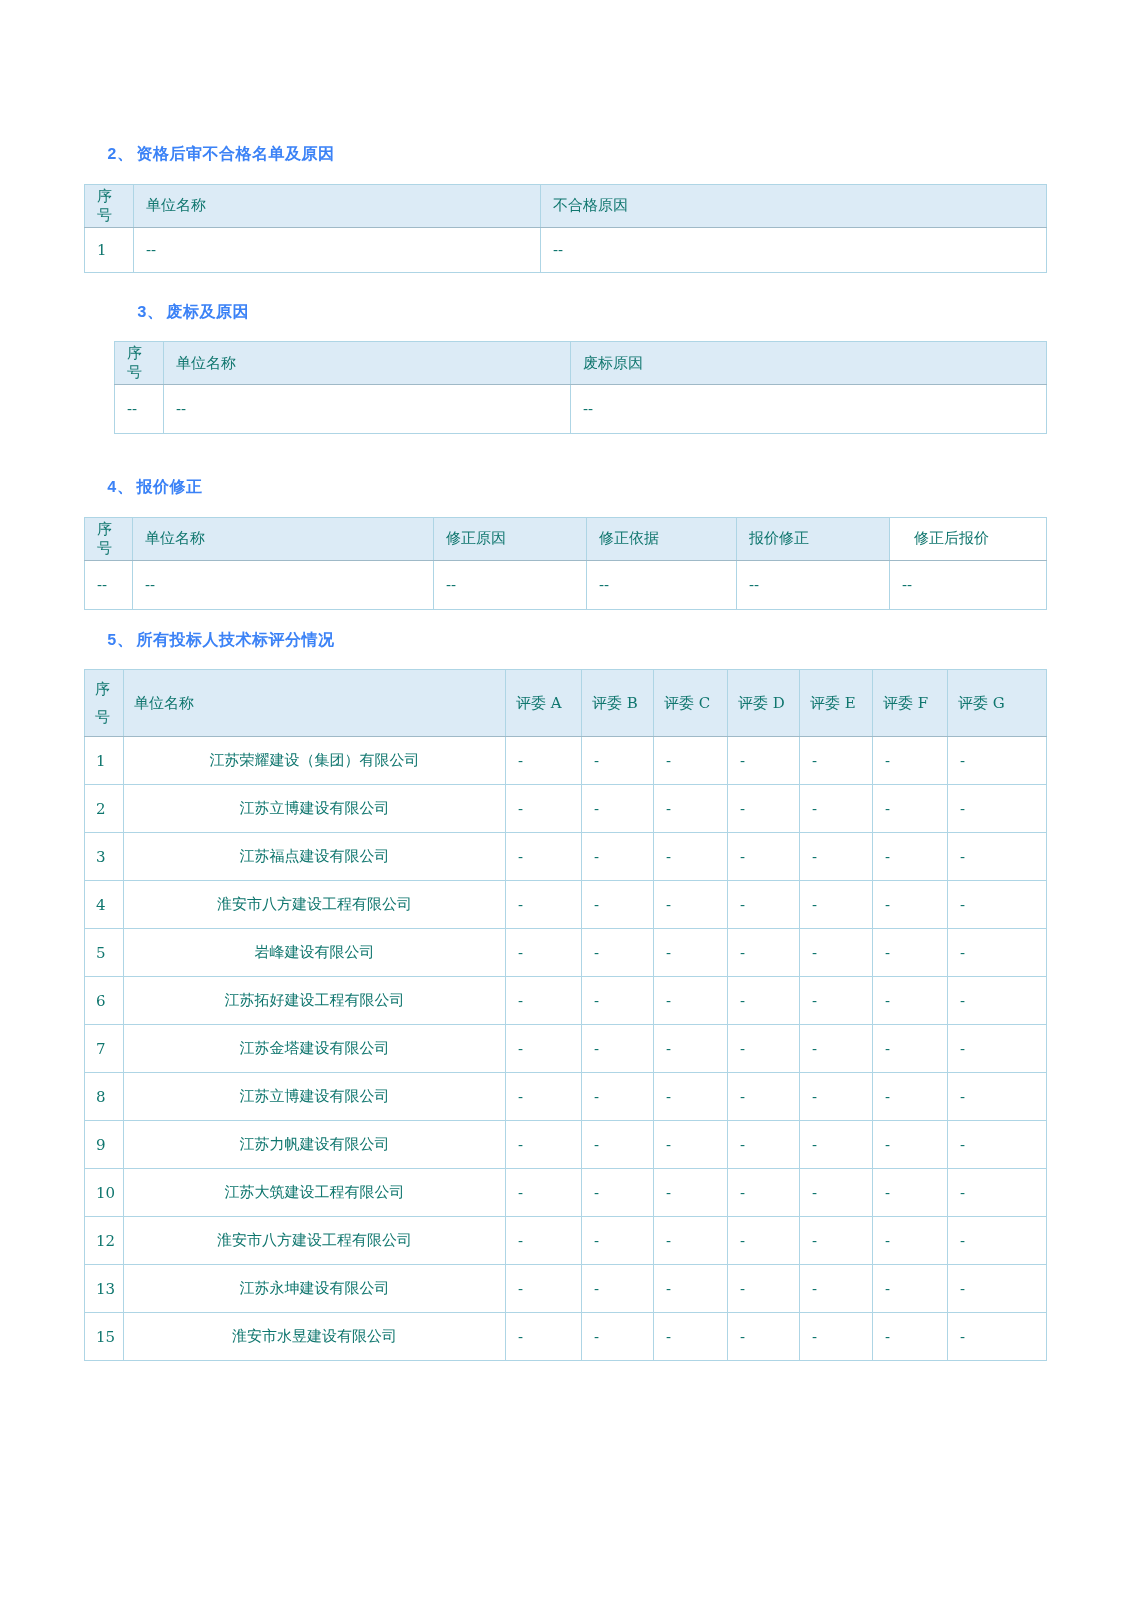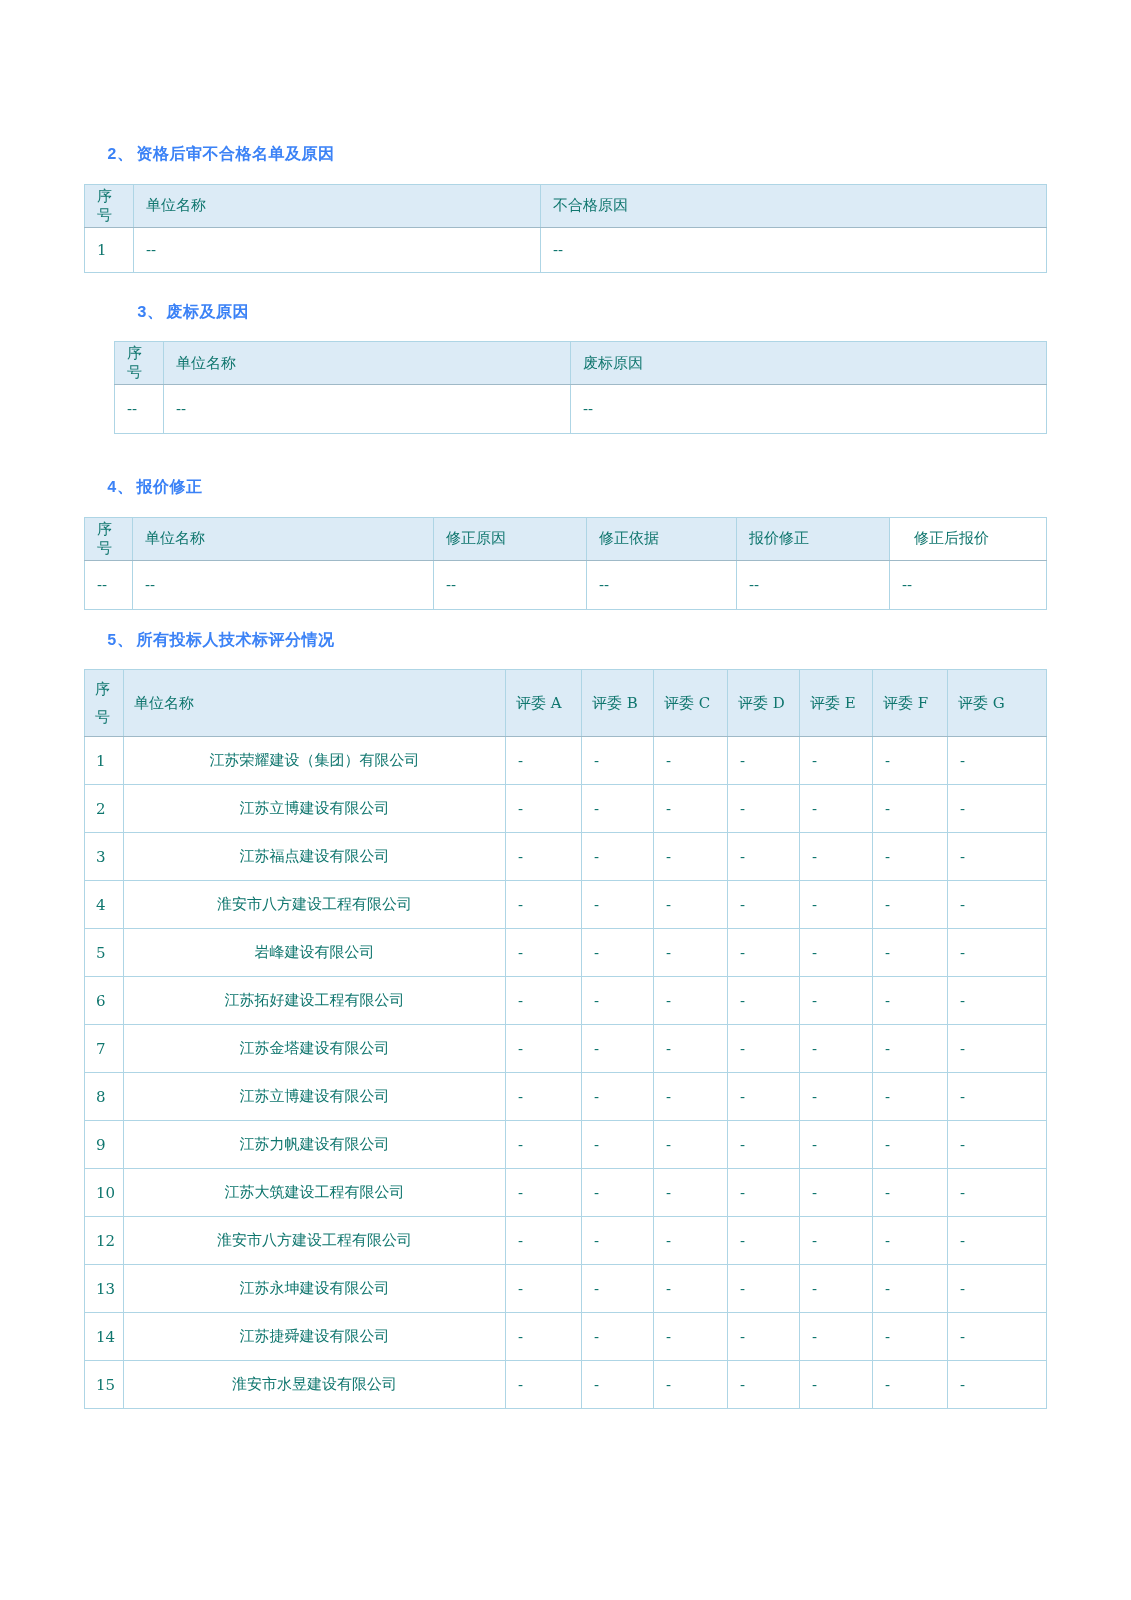--- a/index.html
+++ b/index.html
@@ -319,31 +319,20 @@
             <td>江苏永坤建设有限公司</td>
             <td>-</td>
             <td>-</td>
             <td>-</td>
             <td>-</td>
             <td>-</td>
             <td>-</td>
             <td>-</td>
           </tr>
           <tr>
-            <td>14</td>
-            <td>江苏捷舜建设有限公司</td>
-            <td>-</td>
-            <td>-</td>
-            <td>-</td>
-            <td>-</td>
-            <td>-</td>
-            <td>-</td>
-            <td>-</td>
-          </tr>
-          <tr>
             <td>15</td>
             <td>淮安市水昱建设有限公司</td>
             <td>-</td>
             <td>-</td>
             <td>-</td>
             <td>-</td>
             <td>-</td>
             <td>-</td>
             <td>-</td>
           </tr>

